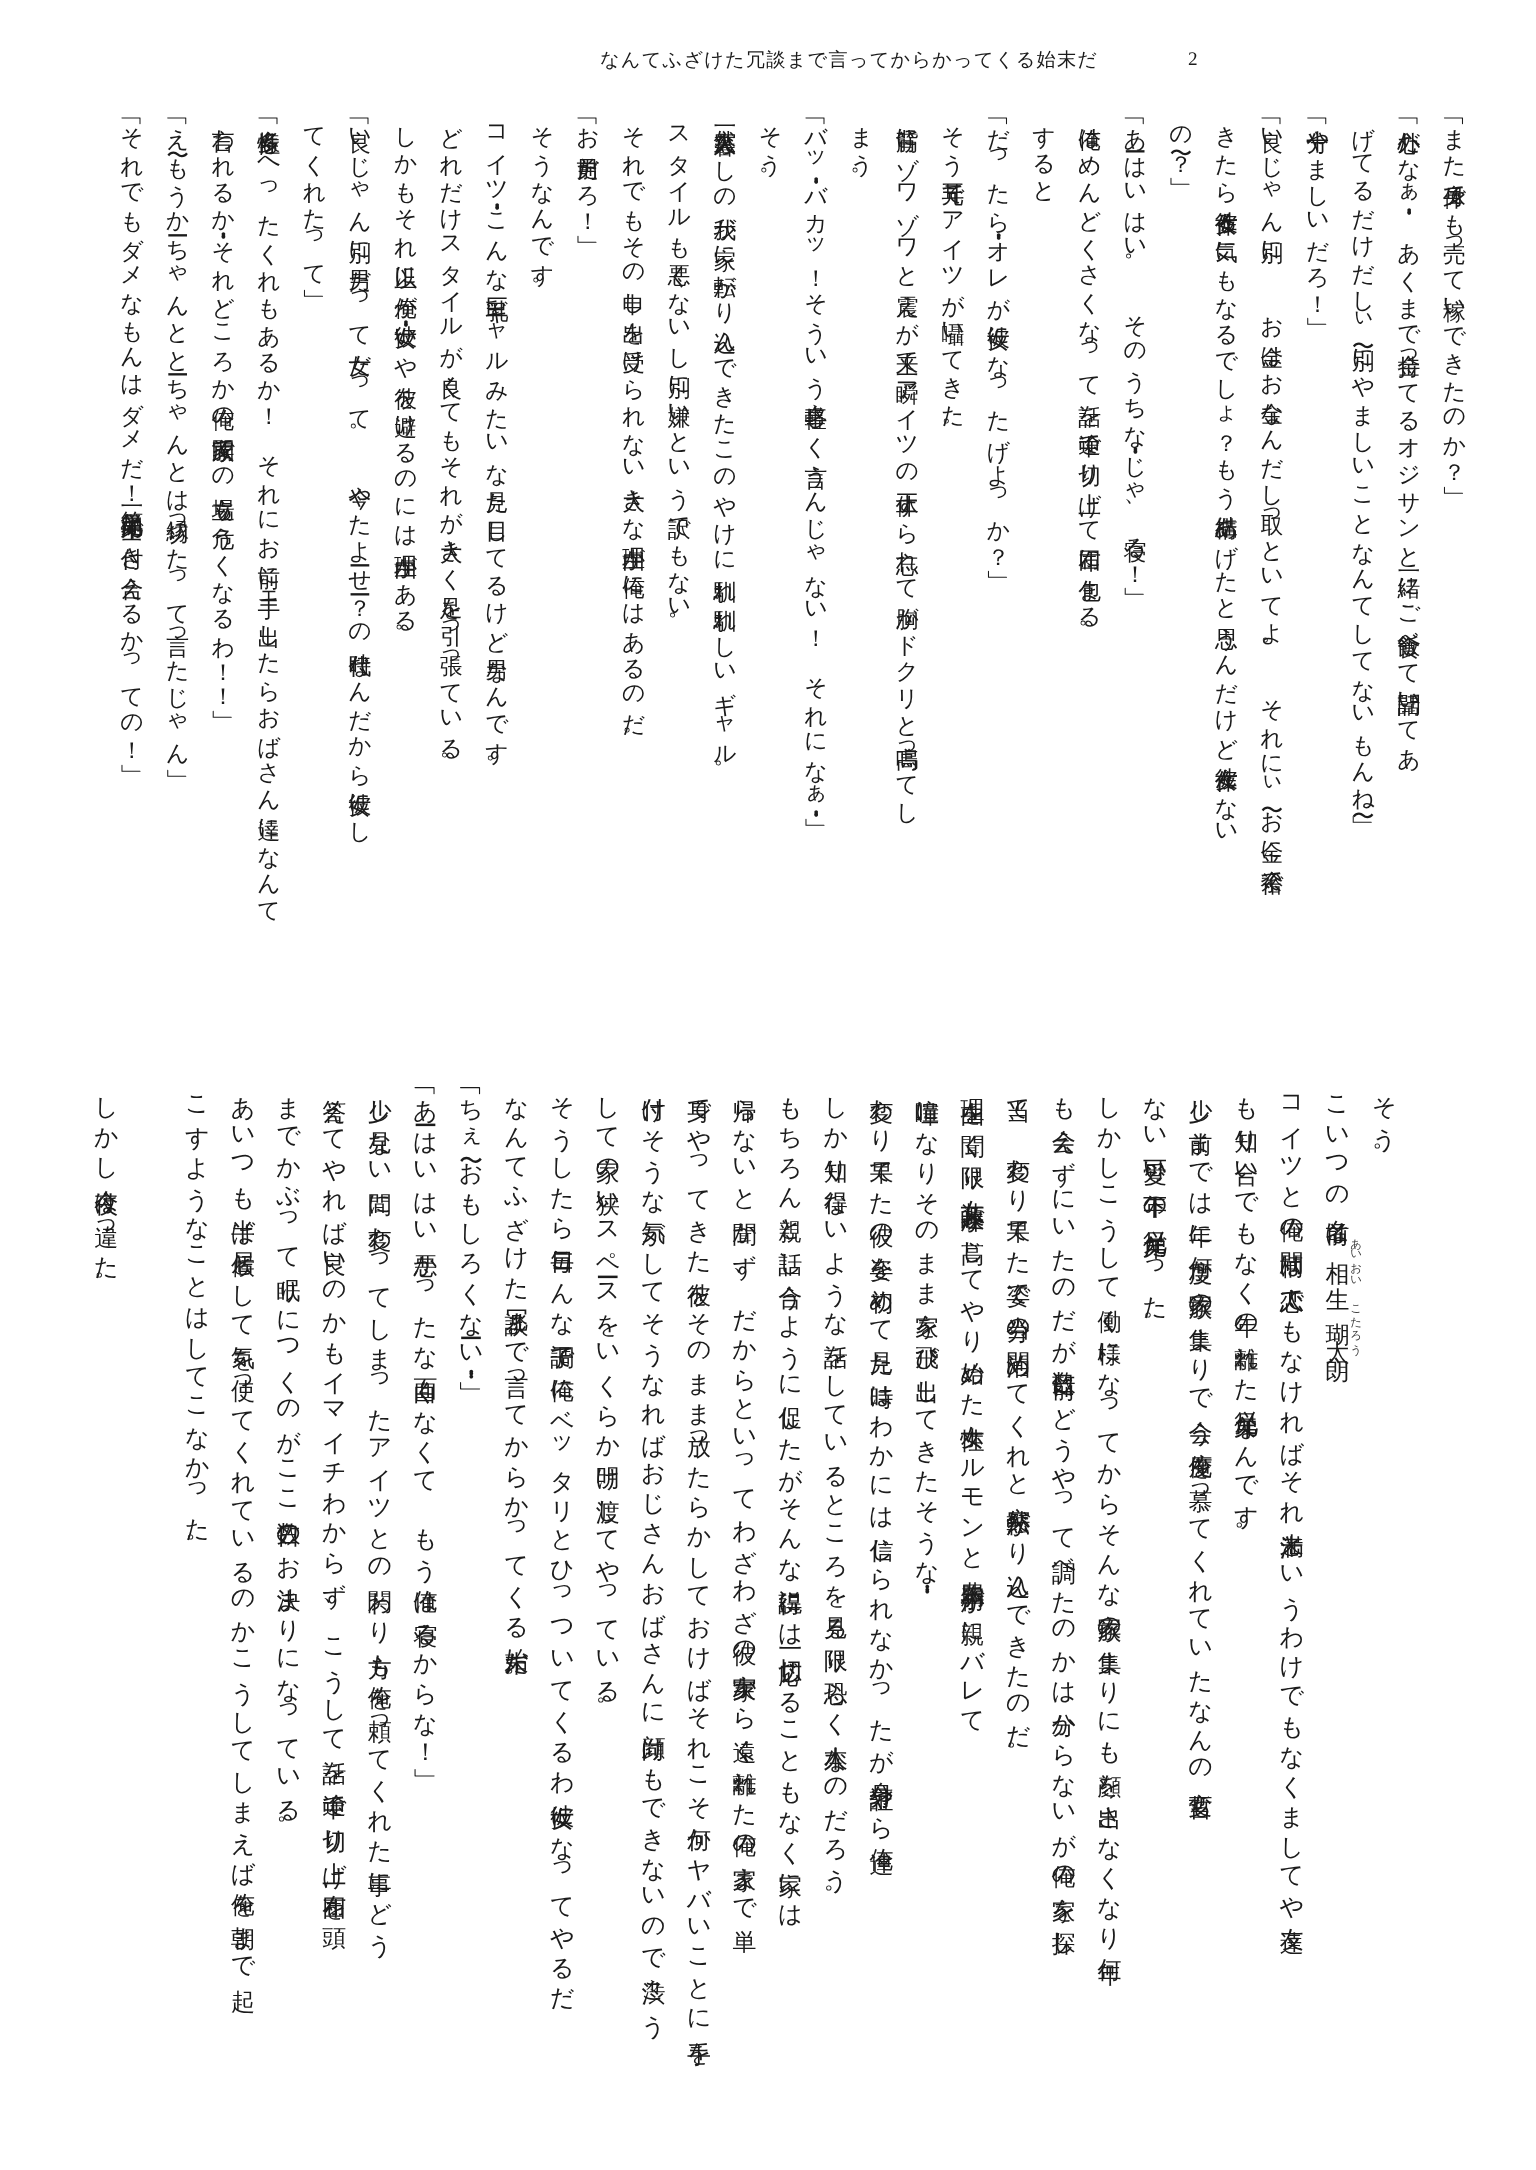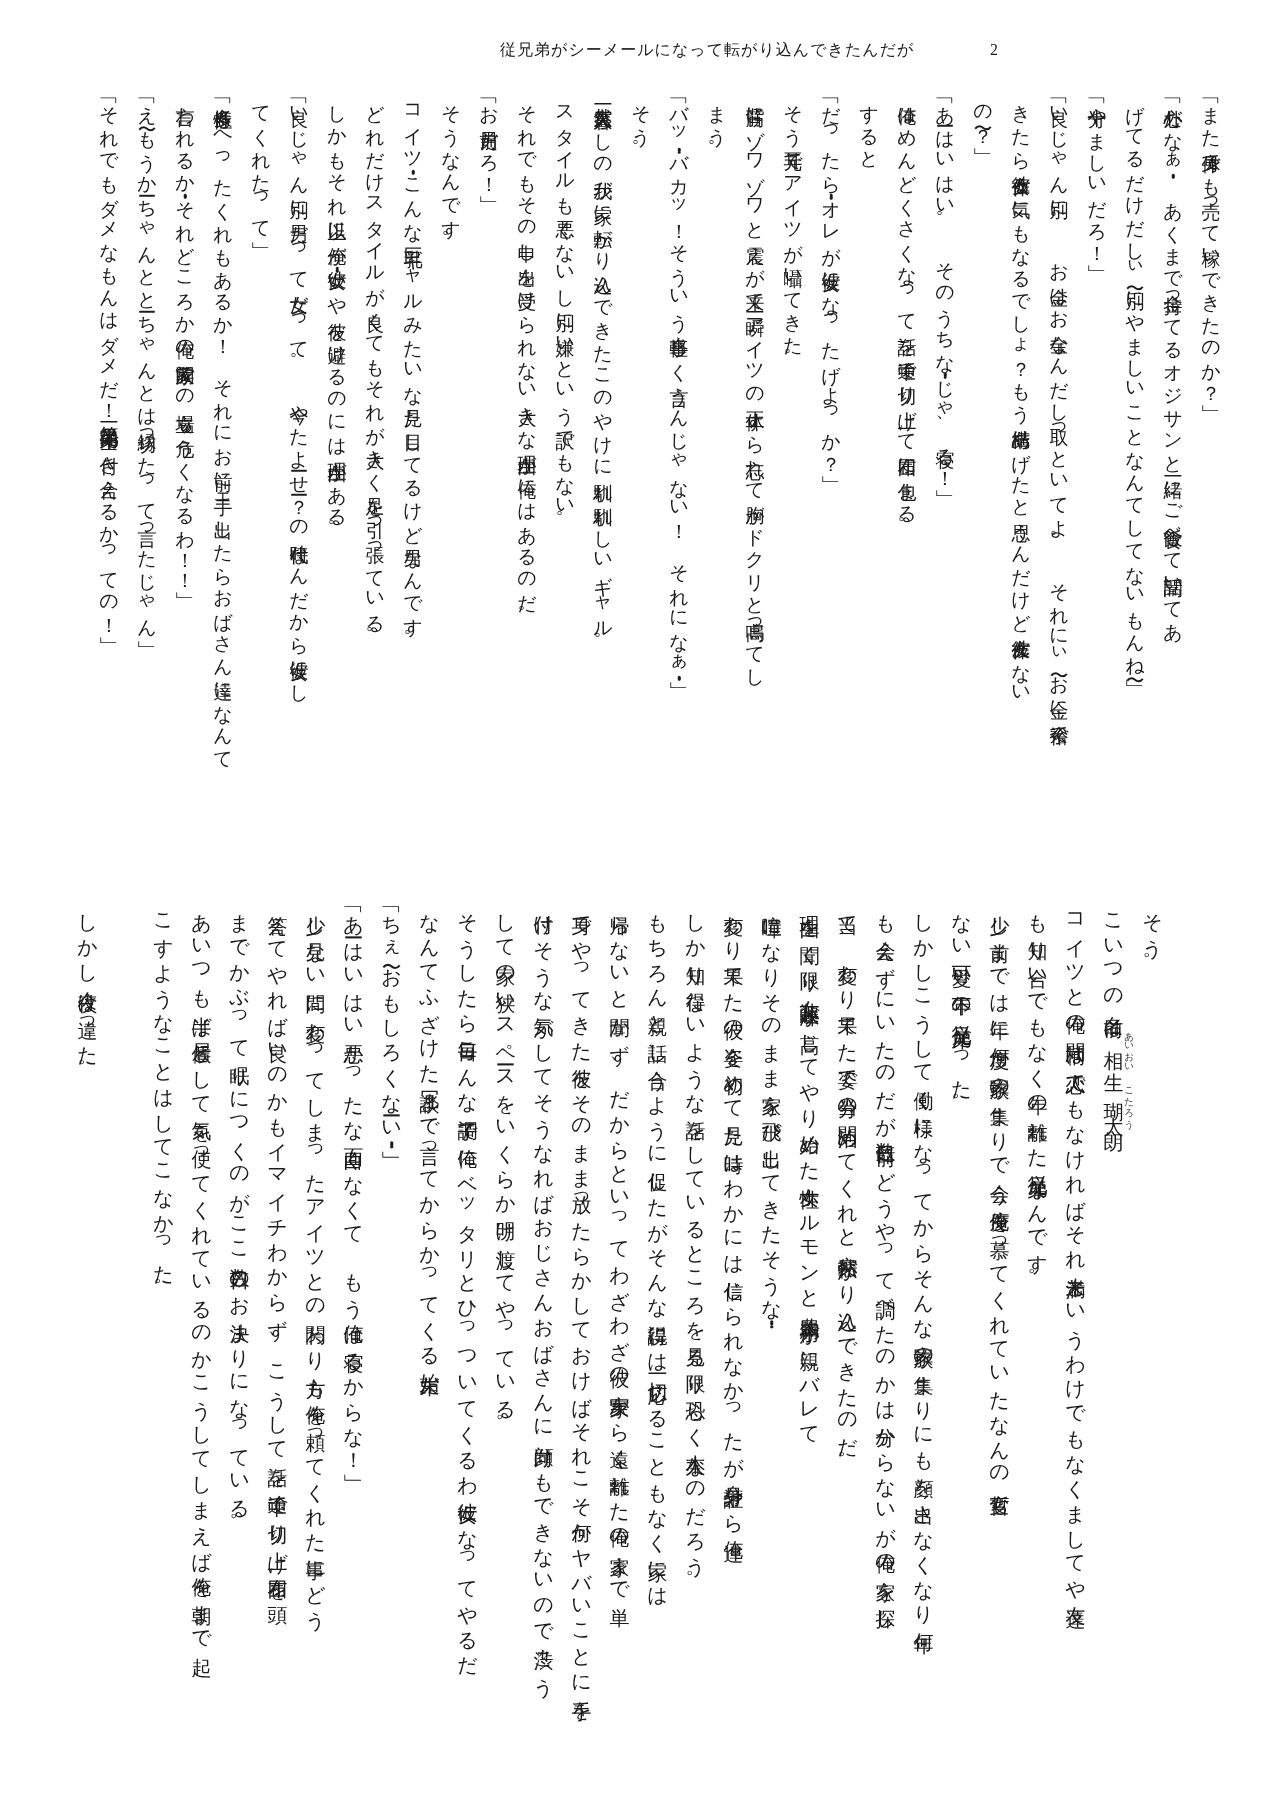--- a/index.html
+++ b/index.html
@@ -55,21 +55,21 @@
     font-size: 9.5px;
     letter-spacing: 0;
     color: #3a3a3a;
   }
 </style>
 </head>
 <body>
 
 <div class="page">
 
-  <div class="header-title">従兄弟がシーメールになって転がり込んできたんだが</div>
+  <div class="header-title">なんてふざけた冗談まで言ってからかってくる始末だ</div>
   <div class="page-num">2</div>
 
   <div class="vblock block-top">
     <p>「また身体でも売って稼いできたのか？」</p>
     <p>「心外だなぁ・・・　あくまで金持ってるオジサンと一緒にご飯食べて話聞いてあ</p>
     <p>げてるだけだしぃ〜別にやましいことなんてしてないもんね〜」</p>
     <p>「十分やましいだろ！」</p>
     <p>「良いじゃん別に。　お金はお金なんだし取っといてよ。　それにぃ〜お金に余裕で</p>
     <p>きたら彼女作る気にもなるでしょ？もう結構あげたと思うんだけど彼女作んない</p>
     <p>の〜？」</p>

